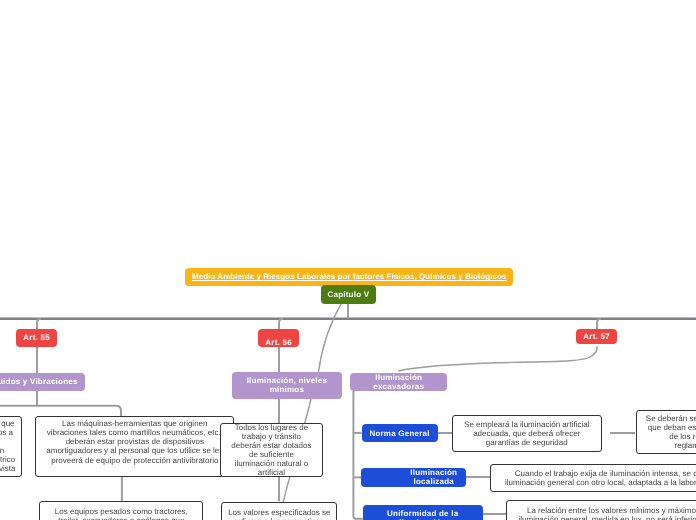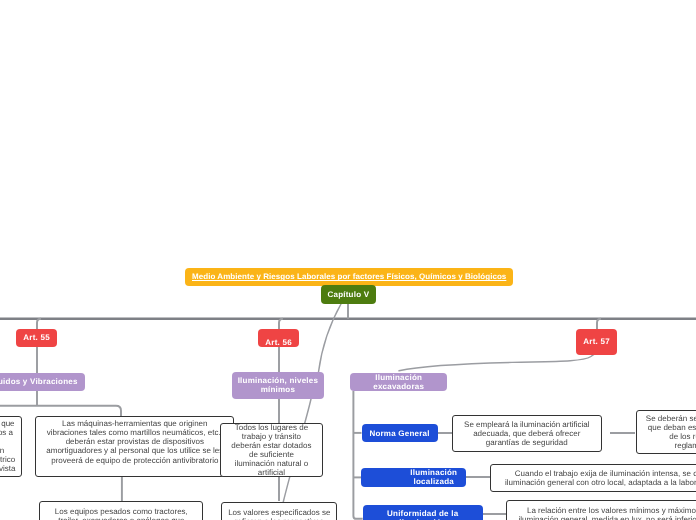--- a/index.html
+++ b/index.html
@@ -65,28 +65,28 @@
   <div class="node pill green" style="left:321.2px;top:285.3px;width:54.4px;height:18.3px;font-size:8px;">
     <span>Capítulo V</span>
   </div>
 
   <div class="node pill teal" style="left:15.9px;top:328.7px;width:41.4px;height:18.1px;font-size:8px;">
     <span>Art. 55</span>
   </div>
   <div class="node pill teal" style="left:257.9px;top:328.7px;width:41.4px;height:18.1px;font-size:8px;align-items:flex-end;">
     <span>Art. 56</span>
   </div>
-  <div class="node pill teal" style="left:575.9px;top:328.7px;width:41.4px;height:26px;font-size:8px;">
+  <div class="node pill teal" style="left:575.9px;top:328.7px;width:41.4px;height:15px;font-size:8px;">
     <span>Art. 57</span>
   </div>
 
   <div class="node pill purple" style="left:-15.1px;top:372.6px;width:99.8px;height:18.1px;font-size:8px;">
     <span>Ruidos y Vibraciones</span>
   </div>
-  <div class="node pill purple" style="left:231.9px;top:372.3px;width:92px;height:26.4px;font-size:8px;line-height:9.6px;">
+  <div class="node pill purple" style="left:231.9px;top:372.3px;width:110px;height:26.4px;font-size:8px;line-height:9.6px;">
     <span>Iluminación, niveles mínimos</span>
   </div>
   <div class="node pill purple" style="left:350.2px;top:372.6px;width:97px;height:18.1px;font-size:8px;">
     <span>Iluminación excavadoras</span>
   </div>
 
   <div class="node pill pink" style="left:361.5px;top:423.9px;width:76px;height:18.4px;font-size:8px;">
     <span>Norma General</span>
   </div>
   <div class="node pill pink" style="left:361.4px;top:468.2px;width:104.8px;height:18.6px;font-size:8px;padding-left:40px;">

